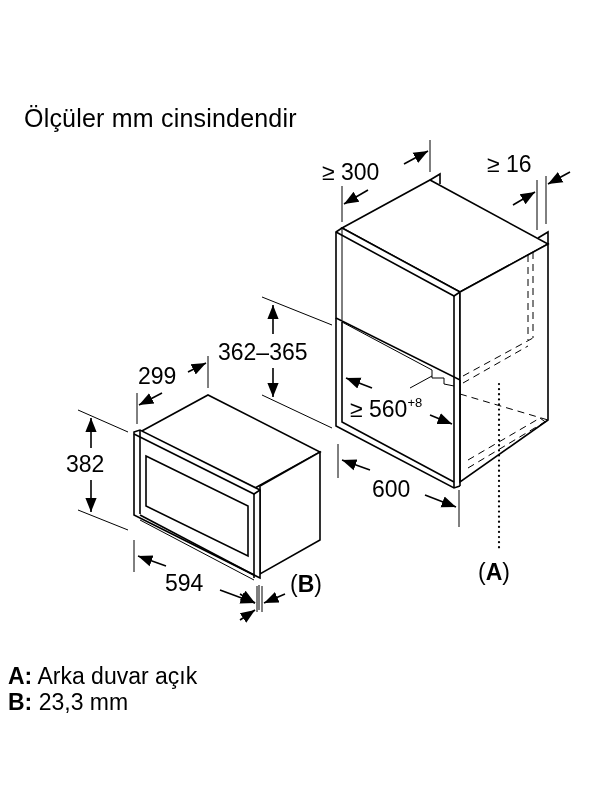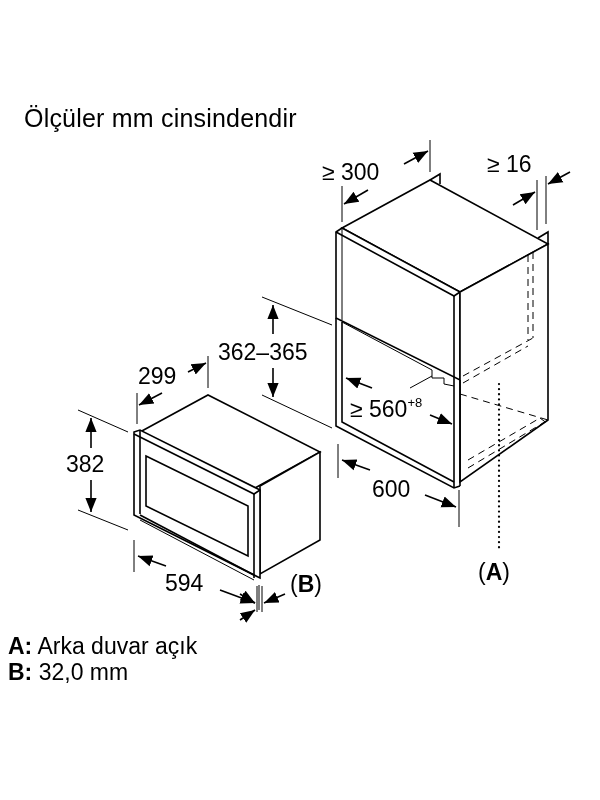--- a/index.html
+++ b/index.html
@@ -4,21 +4,21 @@
 <style>
   html, body { margin: 0; padding: 0; background: #ffffff; }
   body { width: 600px; height: 800px; position: relative; overflow: hidden;
          font-family: "Liberation Sans", sans-serif; color: #000; }
   .title { position: absolute; left: 24px; top: 104px; font-size: 25px; letter-spacing: 0.2px; }
   svg { position: absolute; left: 0; top: 0; }
   .dim { font-family: "Liberation Sans", sans-serif; font-size: 23px; fill: #000; }
   .sup { font-size: 13px; }
   .lbl { font-family: "Liberation Sans", sans-serif; font-size: 23px; fill: #000; }
   .lbl-b { font-weight: bold; }
-  .legend { position: absolute; left: 8px; font-size: 23px; line-height: 25px; }
+  .legend { position: absolute; left: 8px; font-size: 23px; line-height: 25px; margin-top: 30px; }
   .legend .key { font-weight: bold; }
   .ln { stroke: #000; stroke-width: 1.6; fill: none; }
   .thin { stroke: #000; stroke-width: 1; fill: none; }
   .dash { stroke: #000; stroke-width: 1; fill: none; stroke-dasharray: 7 5; }
   .dot { stroke: #000; stroke-width: 2.2; fill: none; stroke-dasharray: 0.1 5; stroke-linecap: round; }
   .face { fill: #ffffff; stroke: #000; stroke-width: 1.6; }
 </style>
 </head>
 <body>
 
@@ -156,14 +156,14 @@
     <text class="lbl" x="290" y="592">(<tspan class="lbl-b">B</tspan>)</text>
   </g>
 </svg>
 
 <div class="legend" style="top:634px;">
   <span class="key">A:</span>
   <span>Arka duvar açık</span>
 </div>
 <div class="legend" style="top:660px;">
   <span class="key">B:</span>
-  <span>32,0 mm</span>
+  <span>23,3 mm</span>
 </div>
 
 </body></html>

